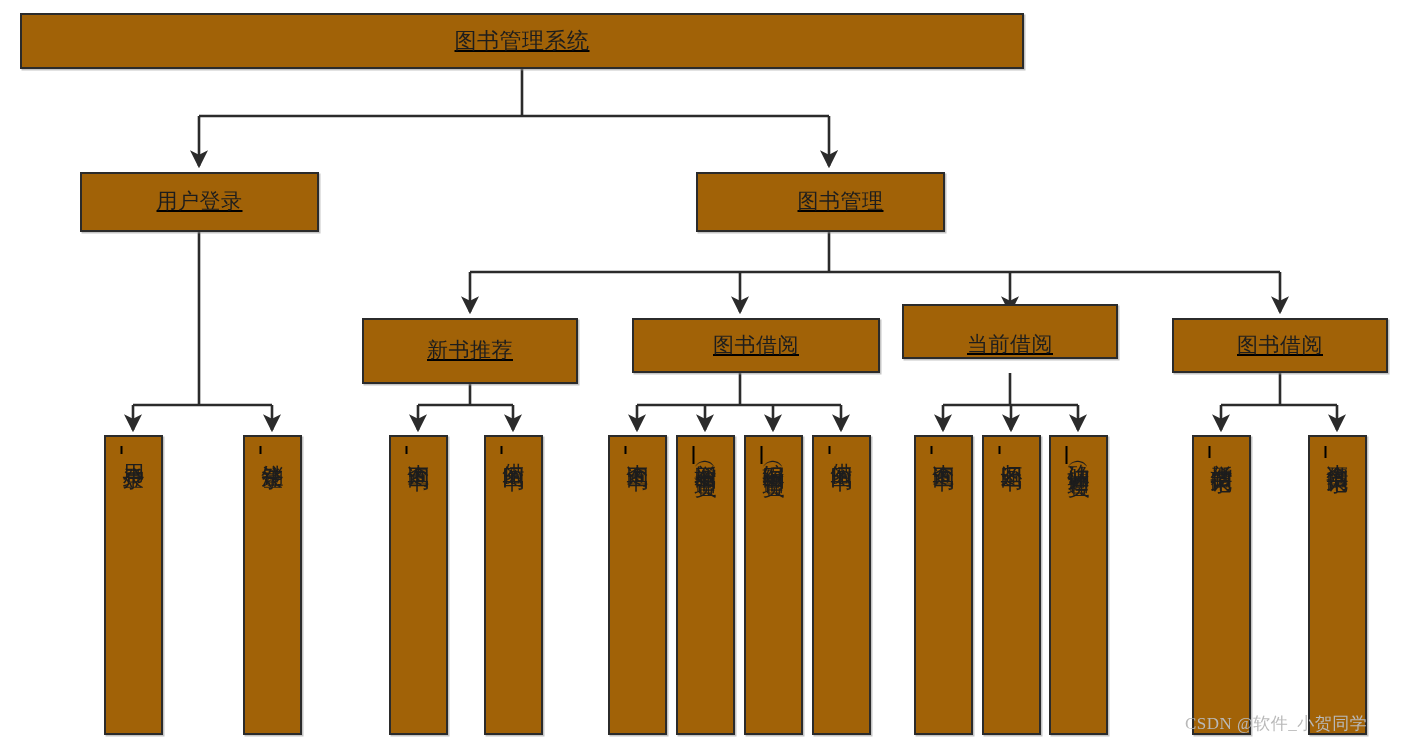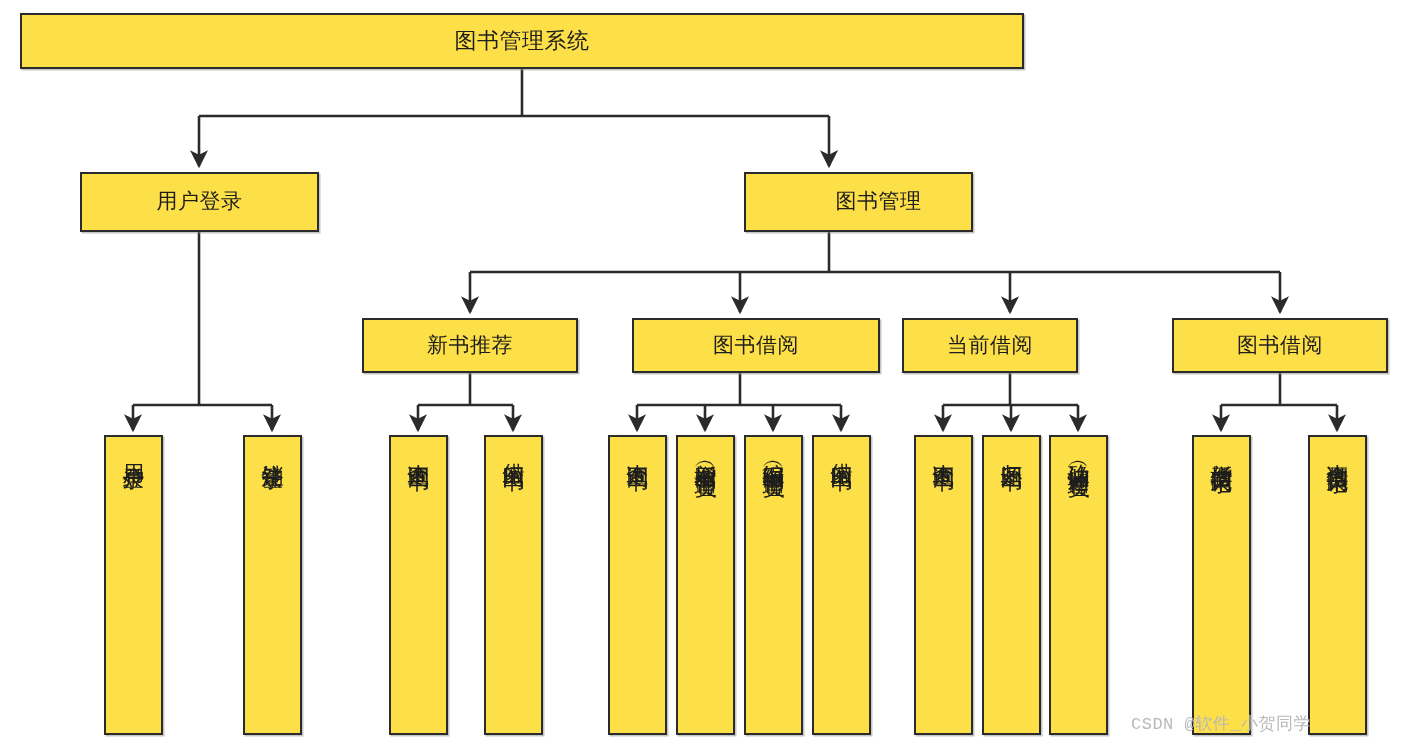--- a/index.html
+++ b/index.html
@@ -22,26 +22,27 @@
     position: absolute;
     left: 0;
     top: 0;
     width: 1405px;
     height: 747px;
     pointer-events: none;
   }
   .node {
     position: absolute;
     box-sizing: border-box;
-    background: #fde047;
+    background: #a16207;
     border: 2px solid #2b2b2b;
     display: flex;
     align-items: center;
     justify-content: center;
     box-shadow: 1.5px 1.5px 0 rgba(150,150,150,0.55);
+    text-decoration: underline;
   }
   .node-label {
     color: #1d1d1d;
     line-height: 1.12;
     text-align: center;
     letter-spacing: 0.5px;
     white-space: nowrap;
   }
   
   .node.horizontal .node-label {
@@ -58,25 +59,25 @@
   }
   .node.vertical .node-label {
     writing-mode: vertical-rl;
     text-orientation: upright;
     font-size: 22px;
     letter-spacing: 2px;
     line-height: 1;
   }
   #watermark {
     position: absolute;
-    left: 1131px;
+    left: 1185px;
     top: 712px;
     font-size: 17px;
     color: #b9b9b9;
-    font-family: Liberation Mono, monospace;
+    font-family: Liberation Serif, serif;
     white-space: nowrap;
     letter-spacing: 0.5px;
   }
 </style>
 </head>
 <body>
 
 <div id="diagram-root">
 
   <svg id="connector-layer" viewBox="0 0 1405 747" width="1405" height="747" xmlns="http://www.w3.org/2000/svg">
@@ -130,33 +131,33 @@
   </svg>
 
   <div class="node horizontal root" style="left:20px; top:13px; width:1004px; height:56px;">
     <span class="node-label">图书管理系统</span>
   </div>
 
   <div class="node horizontal" style="left:80px; top:172px; width:239px; height:60px;">
     <span class="node-label">用户登录</span>
   </div>
 
-  <div class="node horizontal" style="left:744px; top:172px; width:229px; height:60px;padding-left:40px;">
+  <div class="node horizontal" style="left:696px; top:172px; width:249px; height:60px;padding-left:40px;">
     <span class="node-label">图书管理</span>
   </div>
 
-  <div class="node horizontal" style="left:362px; top:318px; width:216px; height:55px;">
+  <div class="node horizontal" style="left:362px; top:318px; width:216px; height:66px;">
     <span class="node-label">新书推荐</span>
   </div>
 
   <div class="node horizontal" style="left:632px; top:318px; width:248px; height:55px;">
     <span class="node-label">图书借阅</span>
   </div>
 
-  <div class="node horizontal" style="left:902px; top:318px; width:176px; height:55px;">
+  <div class="node horizontal" style="left:902px; top:304px; width:216px; height:55px;align-items:flex-end;">
     <span class="node-label">当前借阅</span>
   </div>
 
   <div class="node horizontal" style="left:1172px; top:318px; width:216px; height:55px;">
     <span class="node-label">图书借阅</span>
   </div>
 
   <div class="node vertical" style="left:104px; top:435px; width:59px; height:300px;">
     <span class="node-label">用户登录</span>
   </div>

